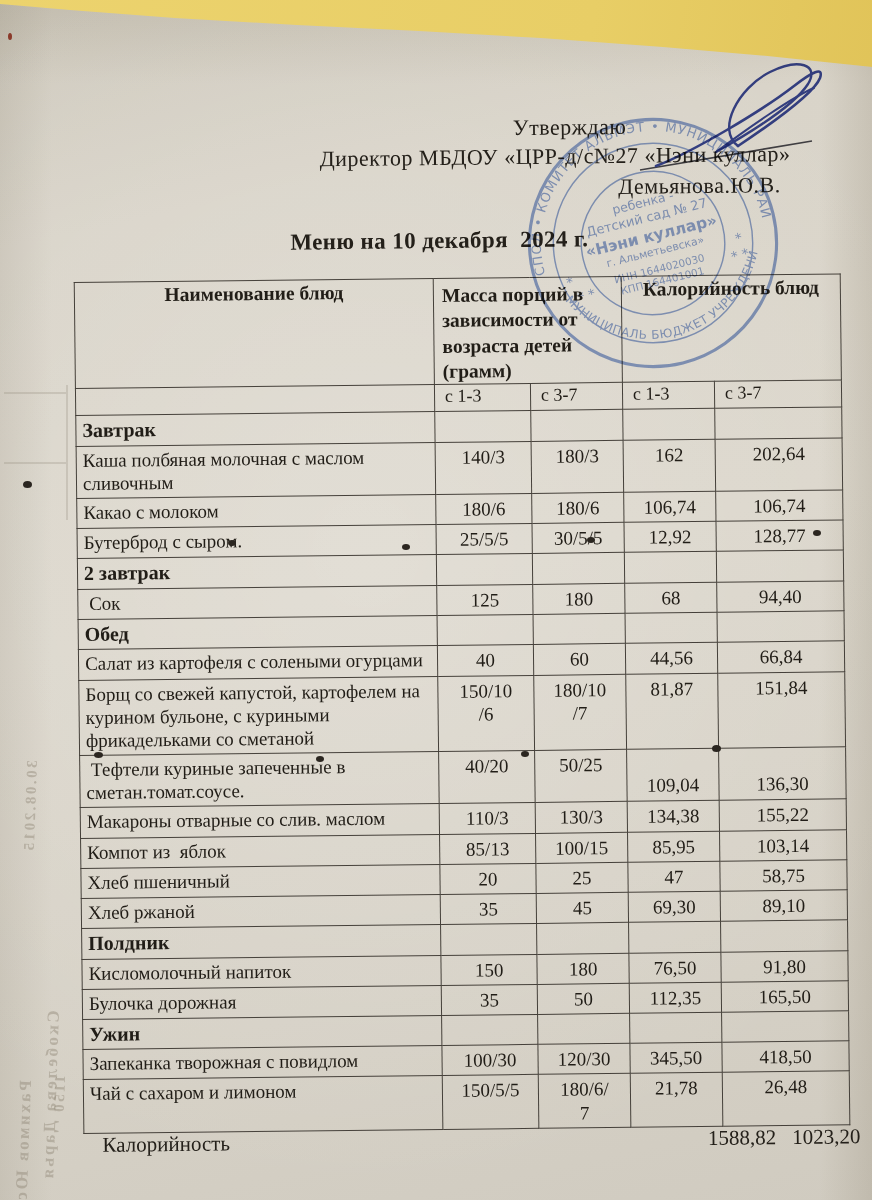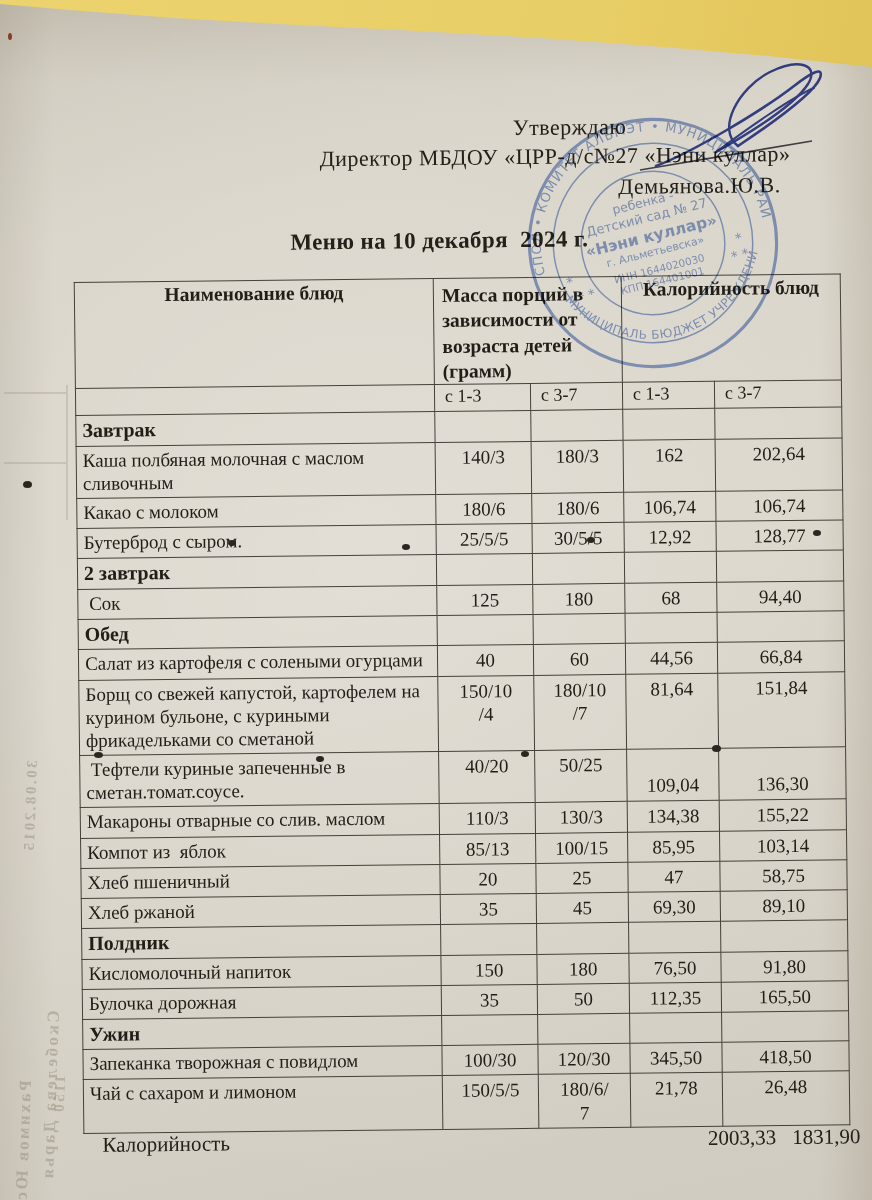--- a/index.html
+++ b/index.html
@@ -151,24 +151,24 @@
           <tr>
             <td class="c-name">Салат из картофеля с солеными огурцами</td>
             <td class="c-val">40</td>
             <td class="c-val">60</td>
             <td class="c-val cal">44,56</td>
             <td class="c-val cal">66,84</td>
           </tr>
           <tr>
             <td class="c-name">Борщ со свежей капустой, картофелем на курином бульоне, с куриными фрикадельками со сметаной</td>
             <td class="c-val">150/10
-/4</td>
+/6</td>
             <td class="c-val">180/10
 /7</td>
-            <td class="c-val cal">81,64</td>
+            <td class="c-val cal">81,87</td>
             <td class="c-val cal">151,84</td>
           </tr>
           <tr class="cal-bottom">
             <td class="c-name"> Тефтели куриные запеченные в сметан.томат.соусе.</td>
             <td class="c-val">40/20</td>
             <td class="c-val">50/25</td>
             <td class="c-val cal">109,04</td>
             <td class="c-val cal">136,30</td>
           </tr>
           <tr>
@@ -241,21 +241,21 @@
 7</td>
             <td class="c-val cal">21,78</td>
             <td class="c-val cal">26,48</td>
           </tr>
         </tbody>
     </table>
 
     <div class="abs footline" style="left:95px;top:1122px;">
       <span>Калорийность</span>
       <span class="totals" style="margin-right:8px;">
-        <span>2003,33</span><span>1831,90</span>
+        <span>1588,82</span><span>1023,20</span>
       </span>
     </div>
   </div>
 
   <div id="specks">
       <div class="speck" style="left: 23px; top: 481px; width: 9px; height: 7px;"></div>
       <div class="speck" style="left: 228px; top: 540px; width: 8px; height: 6px;"></div>
       <div class="speck" style="left: 402px; top: 544px; width: 8px; height: 6px;"></div>
       <div class="speck" style="left: 587px; top: 537px; width: 8px; height: 6px;"></div>
       <div class="speck" style="left: 813px; top: 530px; width: 8px; height: 6px;"></div>

